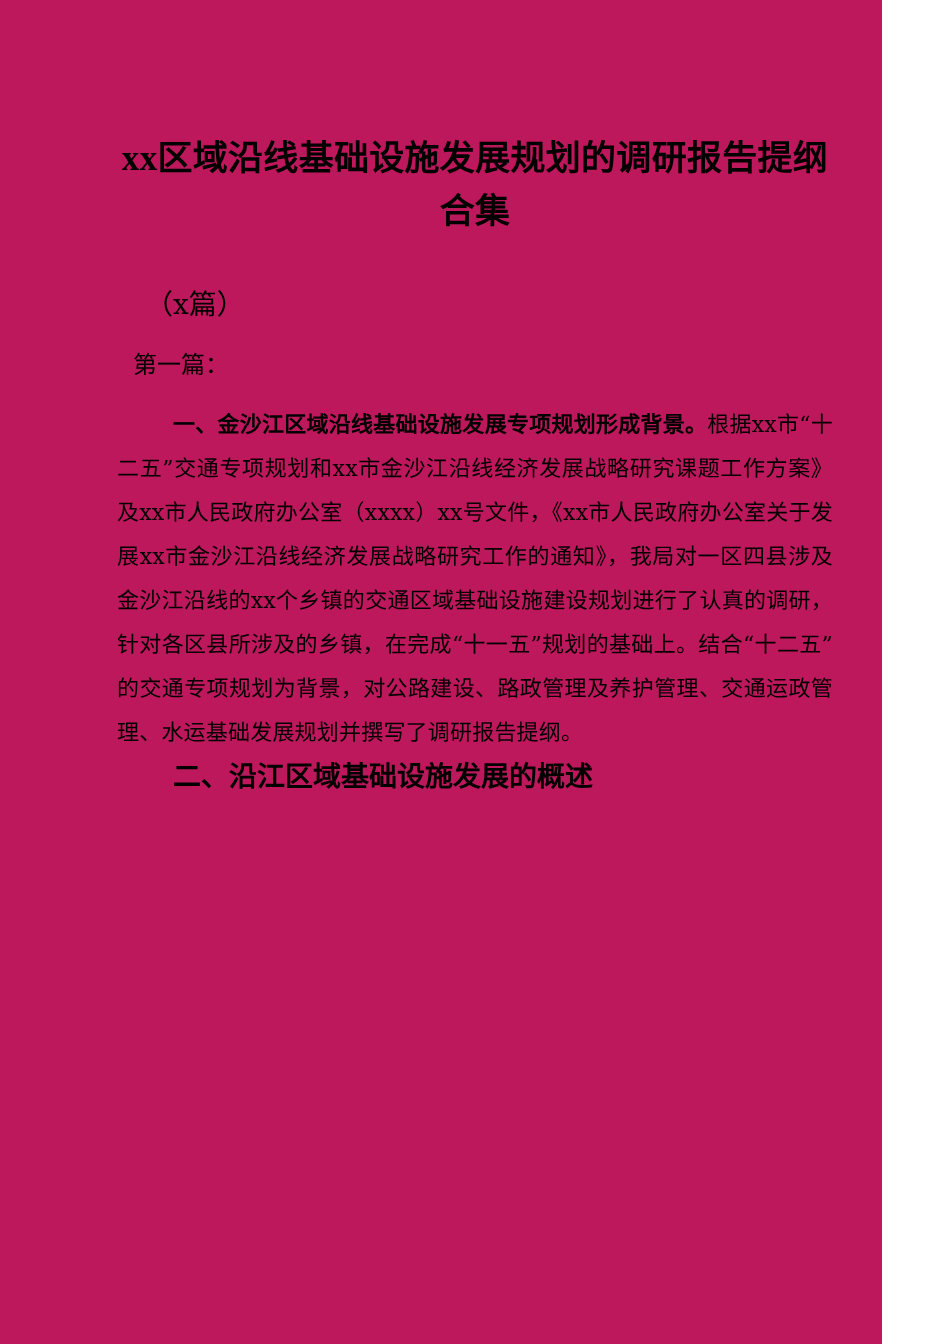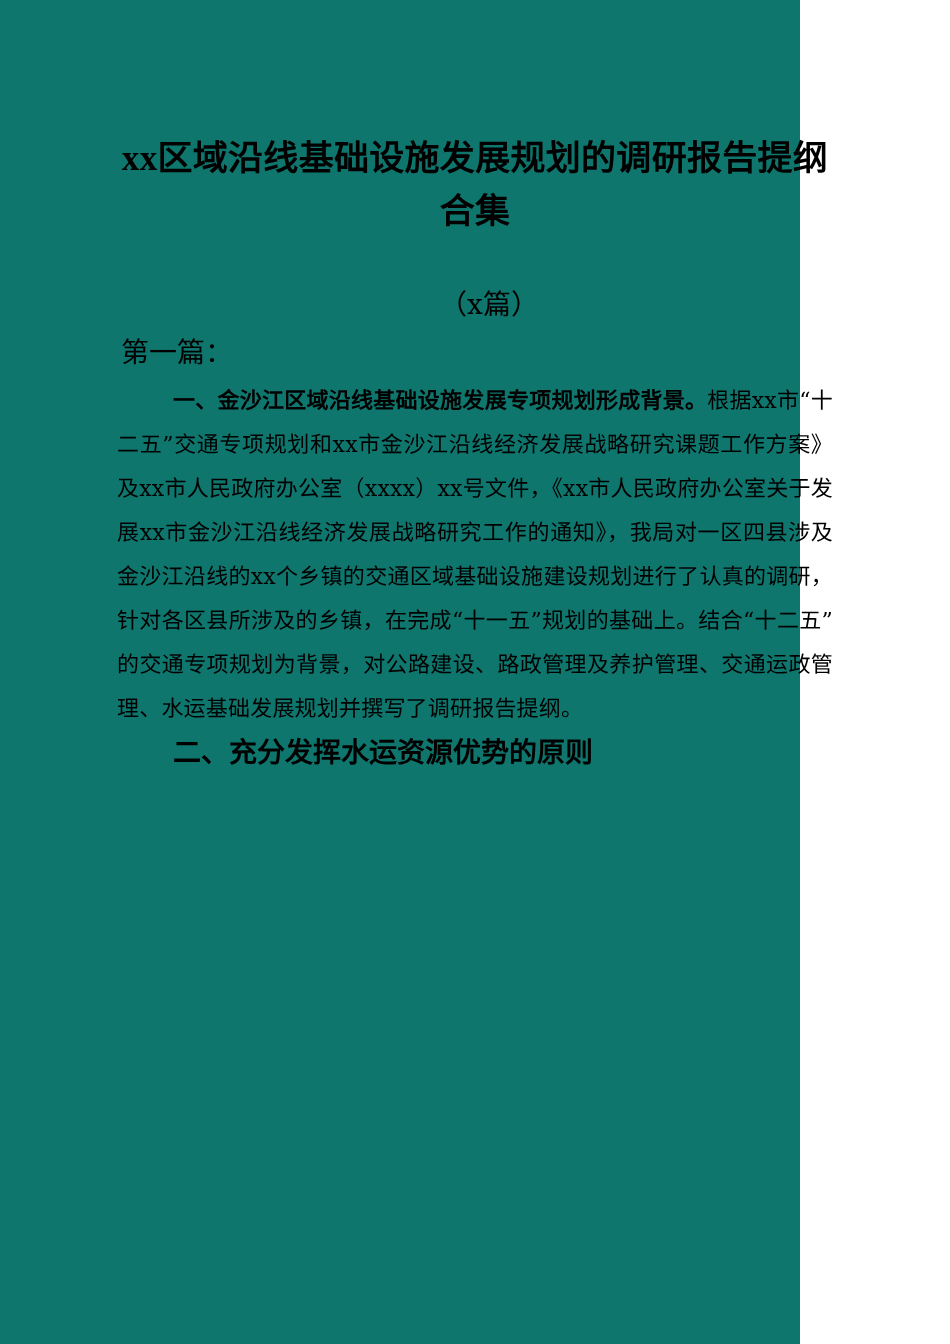--- a/index.html
+++ b/index.html
@@ -12,23 +12,23 @@
     width: 950px;
     height: 1344px;
     overflow: hidden;
     font-family: "Liberation Serif", "DejaVu Serif", serif;
     color: #000000;
     -webkit-font-smoothing: antialiased;
   }
 
   .page {
     position: relative;
-    width: 800px;
+    width: 882px;
     height: 1344px;
-    background: #0f766e;
+    background: #be185d;
     box-sizing: border-box;
   }
 
   .content {
     position: absolute;
     left: 117px;
     top: 0;
     width: 716px;
   }
 
@@ -53,27 +53,26 @@
   }
 
   .meta-count {
     margin: 0;
     padding: 0;
     font-size: 28px;
     line-height: 44px;
     padding-top: 45px;
     text-indent: 28px;
     white-space: nowrap;
-    text-align: center;
   }
 
   .meta-piece {
-    margin: 4px;
+    margin: 16px;
     padding: 0;
-    font-size: 28px;
+    font-size: 24px;
     line-height: 44px;
     text-indent: 0px;
     white-space: nowrap;
   }
 
   
   .section-head {
     margin: 0;
     padding: 0;
     font-family: "Liberation Sans", "DejaVu Sans", sans-serif;
@@ -117,17 +116,17 @@
     <h1 class="doc-title">xx区域沿线基础设施发展规划的调研报告提纲合集</h1>
 
     <p class="meta-count kai">（x篇）</p>
 
     <p class="meta-piece kai">第一篇：</p>
 
     <p class="body-para first-mixed">
       <span class="head-inline">一、金沙江区域沿线基础设施发展专项规划形成背景。</span><span class="kai">根据xx市“十二五”交通专项规划和xx市金沙江沿线经济发展战略研究课题工作方案》及xx市人民政府办公室（xxxx）xx号文件，《xx市人民政府办公室关于发展xx市金沙江沿线经济发展战略研究工作的通知》，我局对一区四县涉及金沙江沿线的xx个乡镇的交通区域基础设施建设规划进行了认真的调研，针对各区县所涉及的乡镇，在完成“十一五”规划的基础上。结合“十二五”的交通专项规划为背景，对公路建设、路政管理及养护管理、交通运政管理、水运基础发展规划并撰写了调研报告提纲。</span>
     </p>
 
-    <p class="section-head">二、充分发挥水运资源优势的原则</p>
+    <p class="section-head">二、沿江区域基础设施发展的概述</p>
 
 
   </div>
 </div>
 
 </body></html>

